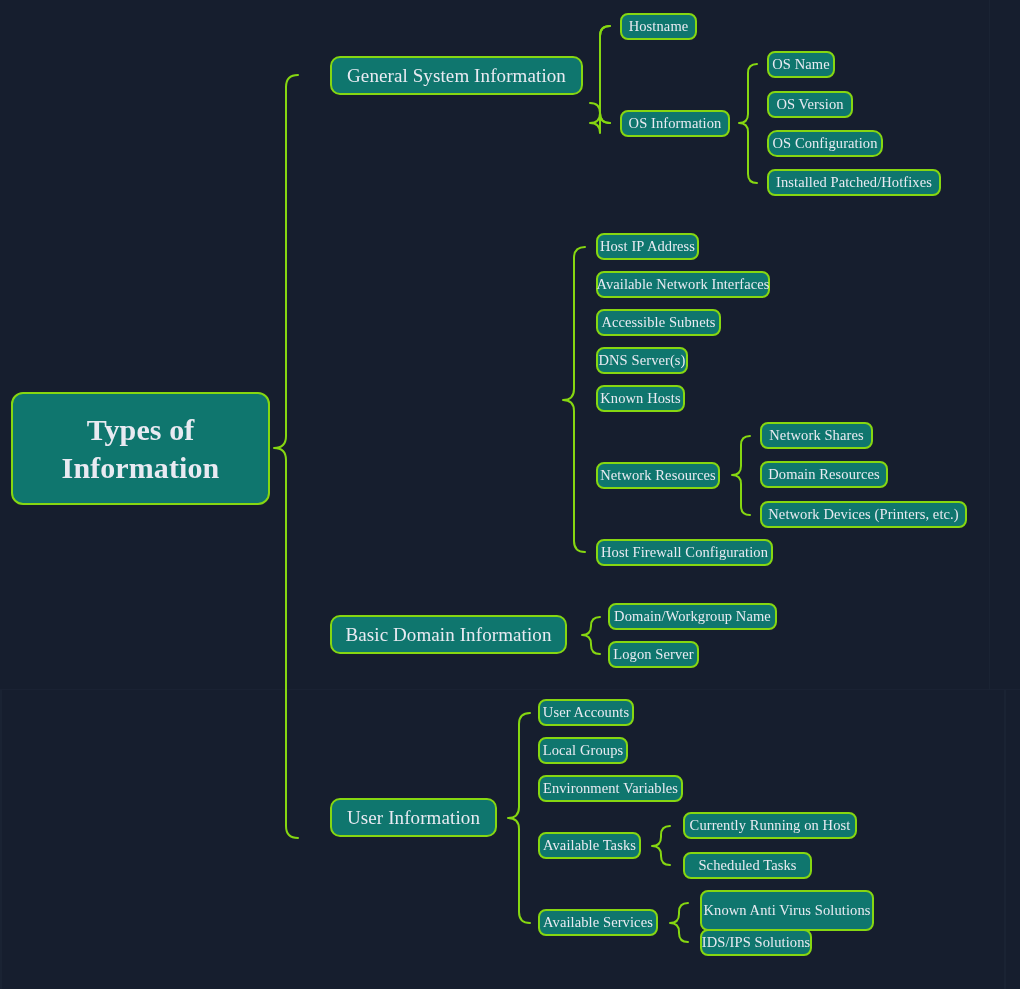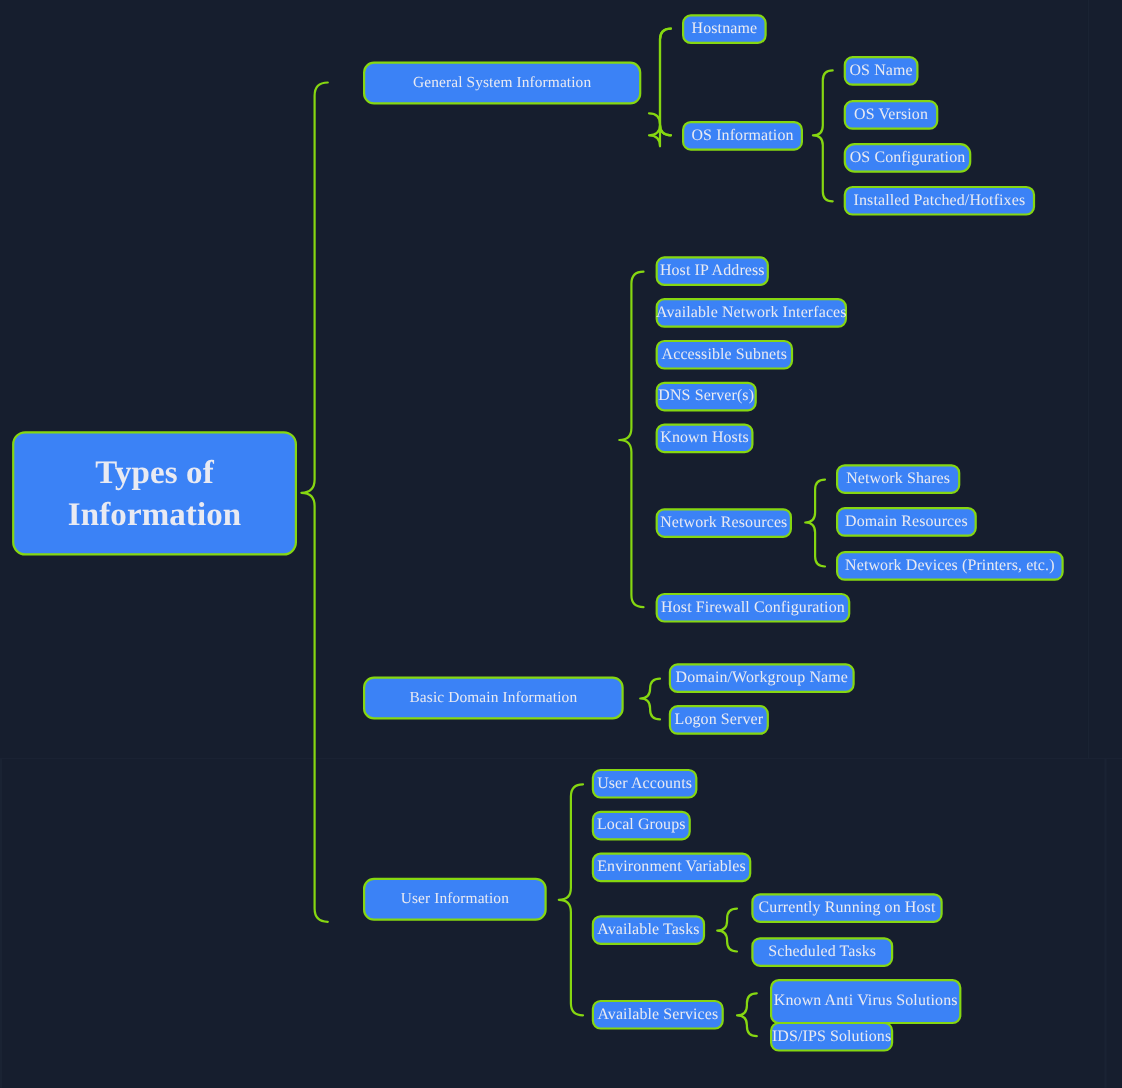--- a/index.html
+++ b/index.html
@@ -20,36 +20,36 @@
   .seam-vr-top{left:989px;top:0px;width:1px;height:690px;opacity:.9;}
   .seam-vr-bot{left:1004px;top:690px;width:2px;height:299px;opacity:.9;}
 
   svg.braces{position:absolute;left:0;top:0;width:1020px;height:989px;overflow:visible;}
   svg.braces path{fill:none;stroke:#86d711;stroke-width:2;stroke-linecap:round;stroke-linejoin:round;}
 
   .node{
     position:absolute;
     box-sizing:border-box;
     border:2px solid #86d711;
-    background:#3b82f6;
+    background:#0f766e;
     color:#e9eaf2;
     display:flex;align-items:center;justify-content:center;
     white-space:nowrap;
     letter-spacing:.1px;
   }
   .node.root{
     border-radius:12px;
     font-size:30px;font-weight:bold;line-height:1.25;
     text-align:center;
     flex-direction:column;
     border-width:2px;
   }
   .node.branch{
     border-radius:10px;
-    font-size:14px;
+    font-size:19px;
     padding:0 12px;
   }
   .node.leaf{
     border-radius:8px;
     font-size:14.5px;
     padding:0 9px;
   }
   .node.leaf2{
     border-radius:8px;
     font-size:14.5px;

